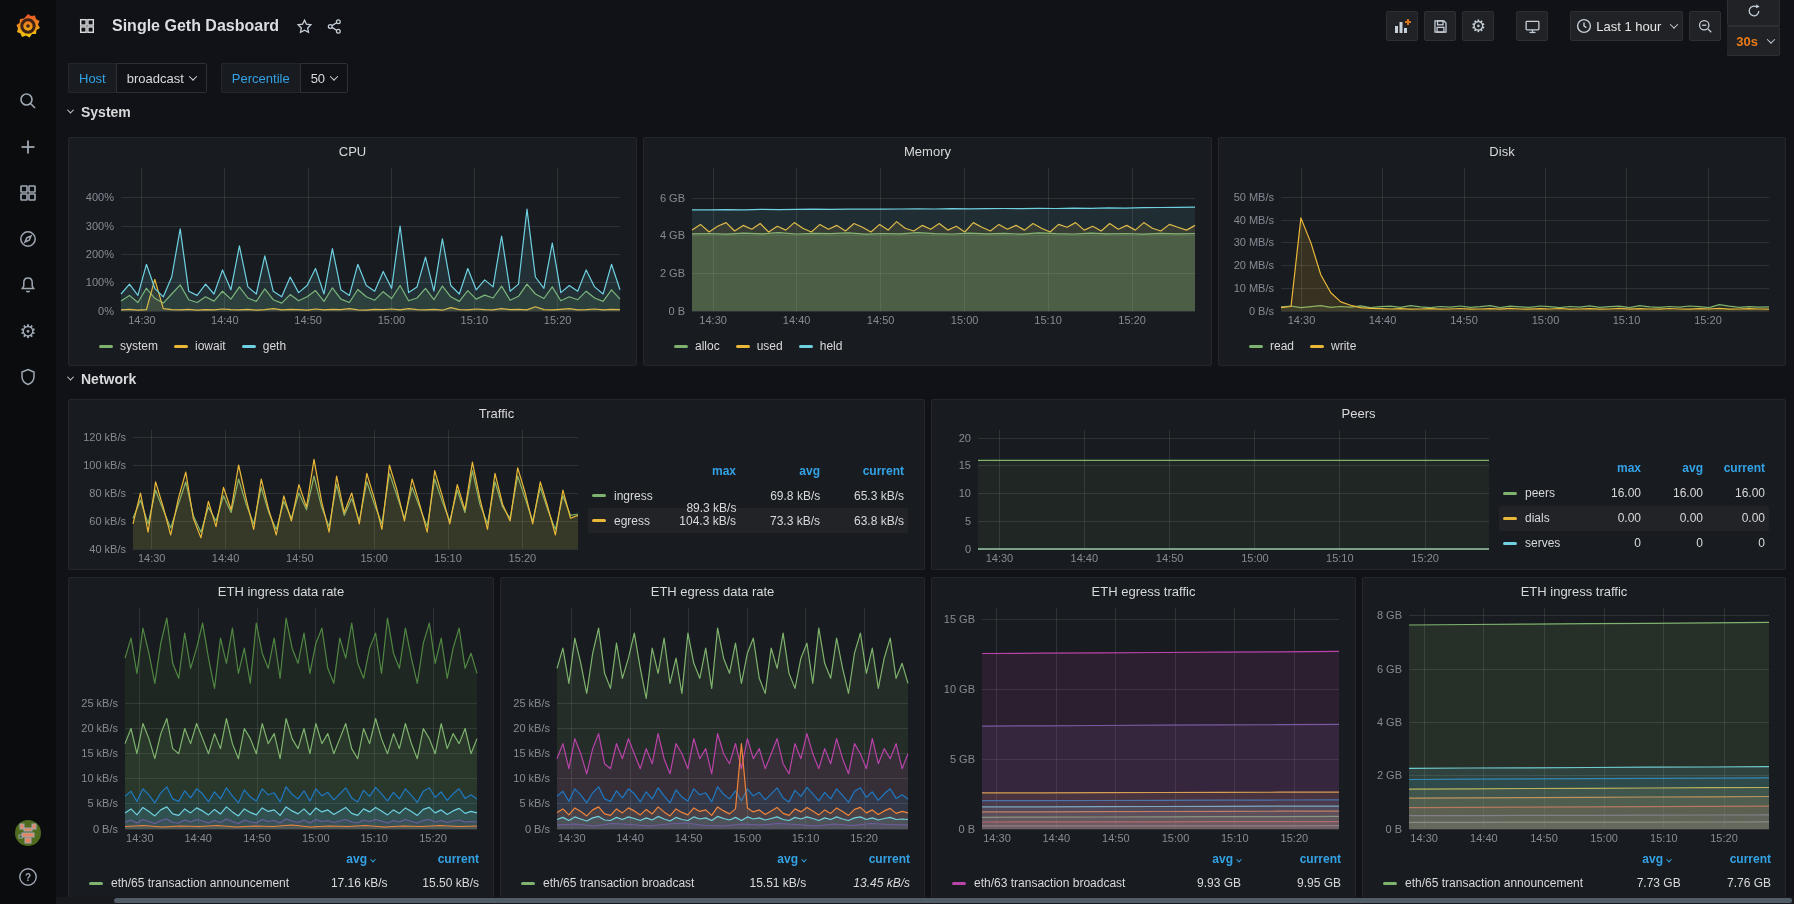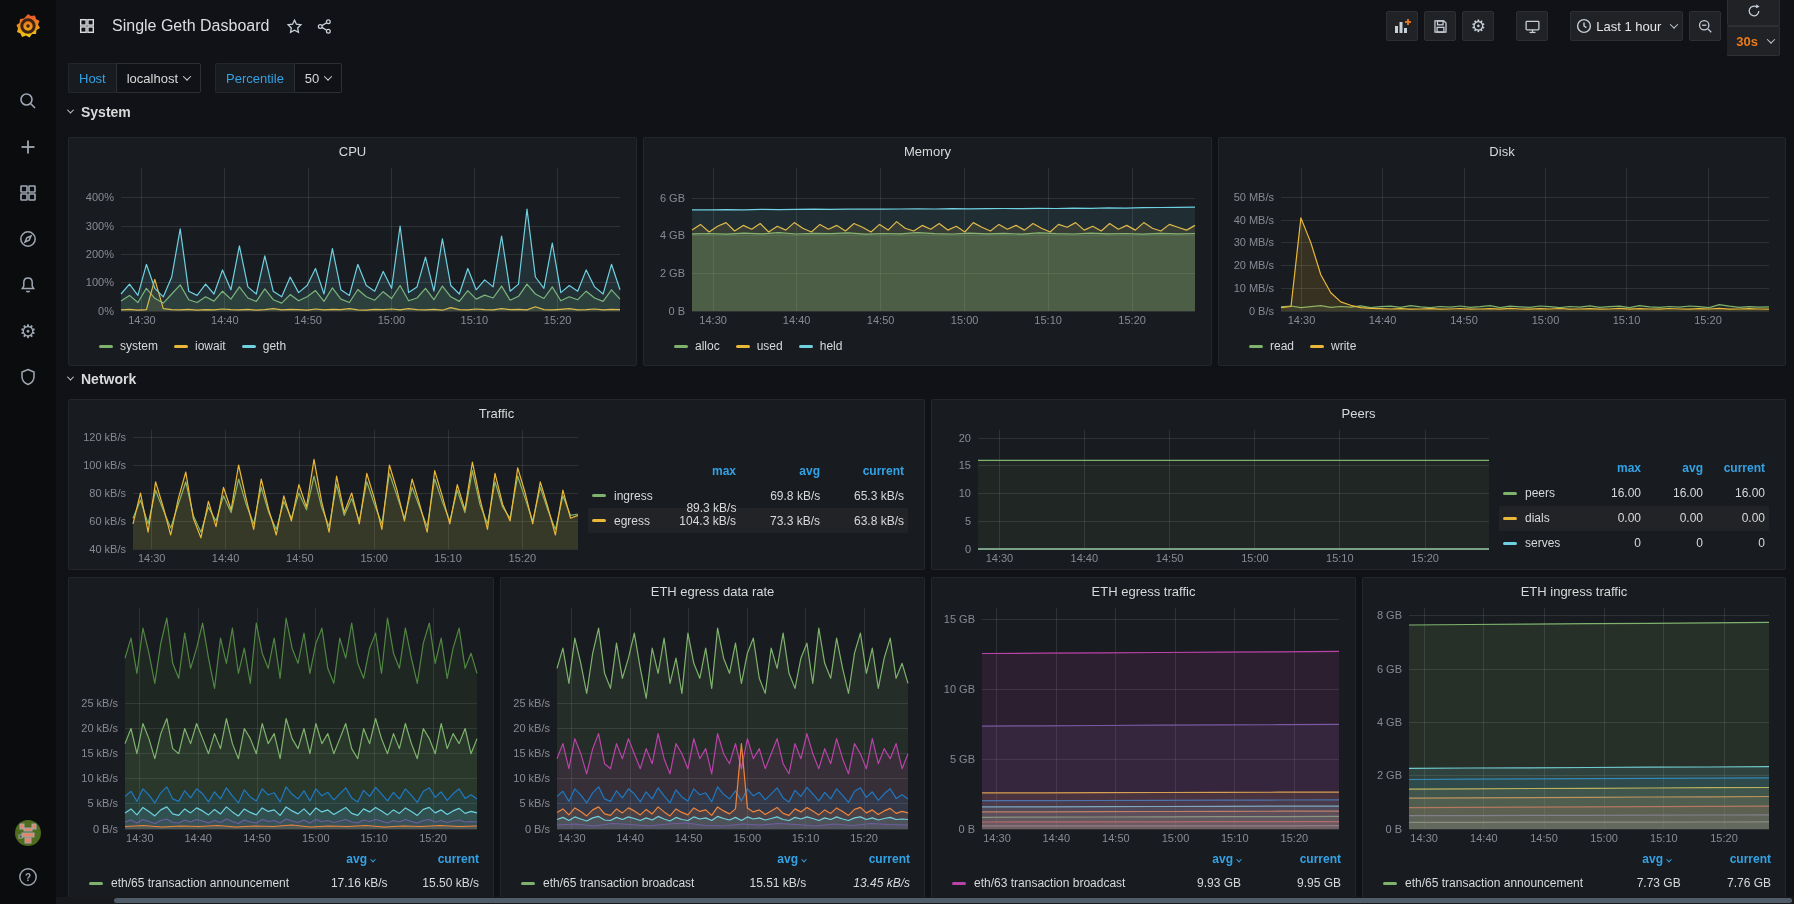--- a/index.html
+++ b/index.html
@@ -10,21 +10,21 @@
   #sidebar { position:absolute; left:0; top:0; width:56px; height:904px; background:#0b0c0e; z-index:5; }
   .sb-logo { width:56px; height:52px; display:flex; align-items:center; justify-content:center; cursor:pointer; }
   .sb-icons { display:flex; flex-direction:column; align-items:center; gap:20px; margin-top:36px; }
   .sb-btn { width:36px; height:26px; display:flex; align-items:center; justify-content:center; color:#9fa7b3; cursor:pointer; }
   .sb-btn svg { stroke:#9fa7b3; }
   .sb-bottom { position:absolute; bottom:14px; left:0; width:56px; display:flex; flex-direction:column; align-items:center; gap:18px; }
 
   
   #topbar { position:absolute; left:56px; top:0; width:1738px; height:52px; background:#111217;
     display:flex; align-items:center; padding:0 14px 0 16px; }
-  #topbar .title { font-size:16px; font-weight:400; color:#dcdde2; margin:0 10px 0 10px; white-space:nowrap; }
+  #topbar .title { font-size:16px; font-weight:700; color:#dcdde2; margin:0 10px 0 10px; white-space:nowrap; }
   .tb-iconbtn { width:30px; height:30px; display:flex; align-items:center; justify-content:center; cursor:pointer; color:#c7d0d9; }
   .tb-right { margin-left:auto; display:flex; align-items:center; gap:6px; }
   .tb-sq { height:30px; min-width:32px; background:#202226; border:1px solid #2c3032; border-radius:2px;
     display:flex; align-items:center; justify-content:center; cursor:pointer; color:#c7d0d9; padding:0 5px; }
   .tb-group { display:flex;flex-direction:column; }
   .tb-group .tb-sq { border-radius:0; border-left-width:0; }
   .tb-group .tb-sq:first-child { border-radius:2px 0 0 2px; border-left-width:1px; }
   .tb-group .tb-sq:last-child { border-radius:0 2px 2px 0; }
   .tb-gap { width:10px; }
   .tb-label { font-size:13px; color:#e5e5e5; margin:0 4px; white-space:nowrap; }
@@ -240,21 +240,21 @@
         <span class="caret" style="color:#c7d0d9"></span>
       </div>
     </div>
   </div>
 </header>
 
 <div id="varrow">
   <div class="var-chip">
     <div class="var-label">Host</div>
     <div class="var-value">
-      <span>localhost</span>
+      <span>broadcast</span>
         <span class="caret"></span>
     </div>
   </div>
   <div class="var-chip">
     <div class="var-label">Percentile</div>
     <div class="var-value">
       <span>50</span>
         <span class="caret"></span>
     </div>
   </div>
@@ -536,20 +536,21 @@
               <span>serves</span>
             </div>
             <div class="lg-val" style="width: 62px;">0</div>
             <div class="lg-val" style="width: 62px;">0</div>
             <div class="lg-val" style="width: 62px;">0</div>
           </div>
         </div>
       </div>
     </div>
     <div class="panel" style="left: 68px; top: 577px; width: 426px; height: 327px;">
+      <div class="panel-title">ETH ingress data rate</div>
       <div class="panel-body">
         <div class="chart-box" style="inset: 0px 0px 54px;"><svg width="412" height="241">
             <line x1="50" y1="225" x2="402" y2="225" stroke="rgba(255,255,255,0.10)" shape-rendering="crispEdges"></line>
             <text x="43" y="228.5" text-anchor="end" font-size="11" fill="rgba(204,204,220,0.62)">0 B/s</text>
             <line x1="50" y1="199.88636363636363" x2="402" y2="199.88636363636363" stroke="rgba(255,255,255,0.10)" shape-rendering="crispEdges"></line>
             <text x="43" y="203.38636363636363" text-anchor="end" font-size="11" fill="rgba(204,204,220,0.62)">5 kB/s</text>
             <line x1="50" y1="174.77272727272728" x2="402" y2="174.77272727272728" stroke="rgba(255,255,255,0.10)" shape-rendering="crispEdges"></line>
             <text x="43" y="178.27272727272728" text-anchor="end" font-size="11" fill="rgba(204,204,220,0.62)">10 kB/s</text>
             <line x1="50" y1="149.65909090909093" x2="402" y2="149.65909090909093" stroke="rgba(255,255,255,0.10)" shape-rendering="crispEdges"></line>
             <text x="43" y="153.15909090909093" text-anchor="end" font-size="11" fill="rgba(204,204,220,0.62)">15 kB/s</text>

